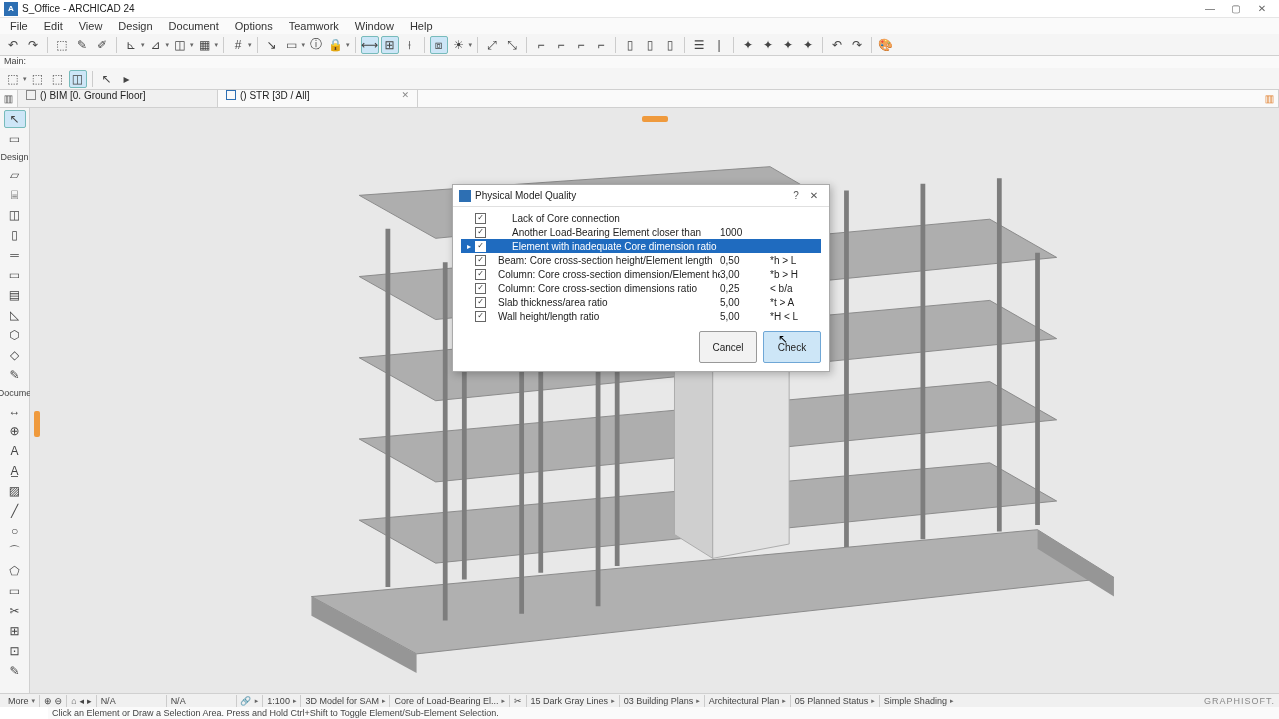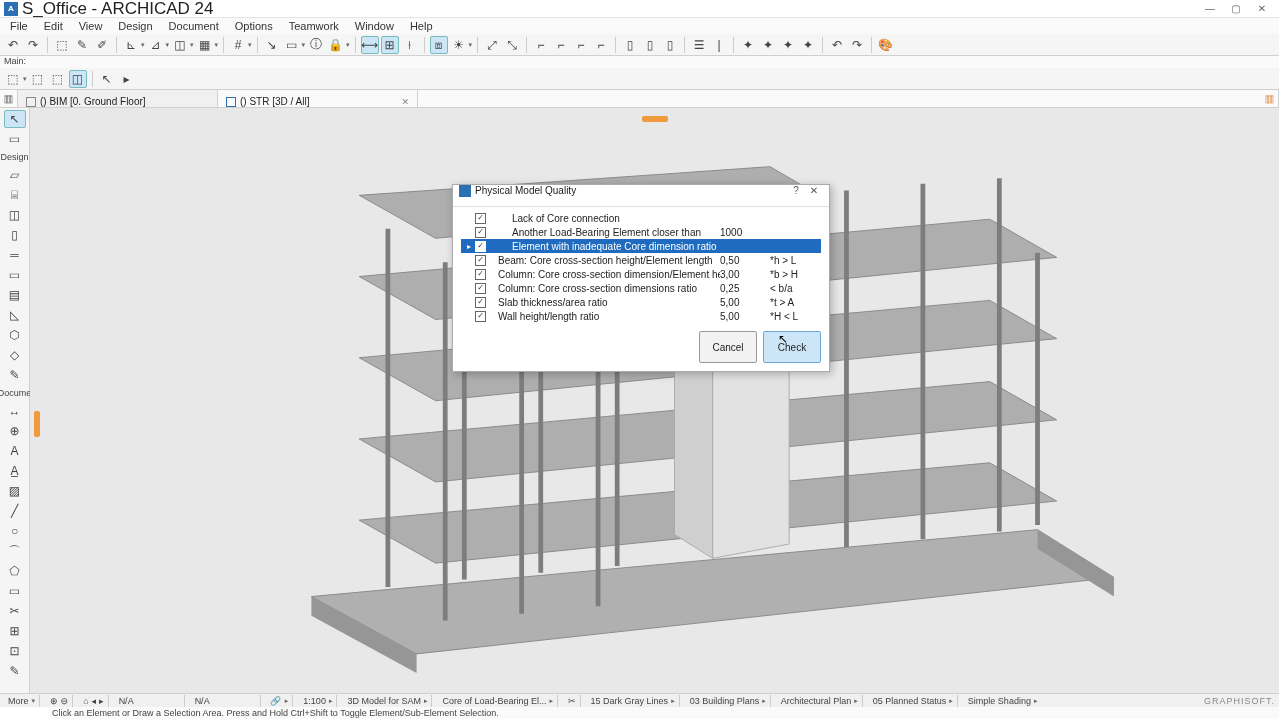--- a/index.html
+++ b/index.html
@@ -1,21 +1,21 @@
 <!DOCTYPE html>
 <html><head>
 <meta charset="utf-8">
 <style>
 * { margin: 0; padding: 0; box-sizing: border-box; font-family: "Segoe UI", Tahoma, sans-serif; }
 body { background: #fff; width: 1279px; height: 719px; overflow: hidden; position: relative; font-size: 11px; color: #222; }
 
 
 .titlebar { height: 18px; background: #fff; display: flex; align-items: center; padding: 0 4px; border-bottom: 1px solid #e6e6e6; }
 .titlebar .app-icon { width: 14px; height: 14px; background: #2d6fb3; margin-right: 4px; display: flex; align-items: center; justify-content: center; color: #fff; font-size: 8px; font-weight: bold; }
-.titlebar .title { flex: 0 0 auto; font-size: 17px; }
+.titlebar .title { flex: 0 0 auto; font-size: 10px; }
 .titlebar .spacer { flex: 1; }
 .titlebar .win-btn { width: 26px; height: 16px; display: flex; align-items: center; justify-content: center; font-size: 10px; color: #666; }
 
 
 .menubar { height: 16px; display: flex; align-items: center; padding: 0 2px; gap: 0; background: #fafafa; }
 .menubar .menu-item { padding: 1px 8px; font-size: 11px; color: #333; }
 
 
 .toolbar { height: 22px; background: #f5f5f5; border-bottom: 1px solid #d0d0d0; display: flex; align-items: center; padding: 0 4px; gap: 2px; }
 .tool-btn { width: 18px; height: 18px; display: flex; align-items: center; justify-content: center; border: 1px solid transparent; border-radius: 2px; font-size: 12px; color: #444; }
@@ -24,61 +24,61 @@
 .tool-dd { display: flex; align-items: center; }
 .tool-dd .chev { font-size: 7px; color: #666; margin-left: 1px; }
 
 
 .main-label { height: 12px; font-size: 9px; color: #444; padding-left: 4px; background: #fafafa; }
 .sub-toolbar { height: 22px; background: #f5f5f5; border-bottom: 1px solid #d0d0d0; display: flex; align-items: center; padding: 0 4px; gap: 2px; }
 
 
 .tabs-row { height: 18px; display: flex; align-items: stretch; border-bottom: 1px solid #d0d0d0; background: #fafafa; }
 .tab-btn { width: 18px; display: flex; align-items: center; justify-content: center; border-right: 1px solid #d0d0d0; font-size: 10px; color: #555; }
-.tab { display: flex; align-items: flex-end; padding: 0 8px; border-right: 1px solid #d0d0d0; font-size: 10px; gap: 4px; min-width: 200px; }
+.tab { display: flex; align-items: flex-start; padding: 0 8px; border-right: 1px solid #d0d0d0; font-size: 10px; gap: 4px; min-width: 200px; }
 .tab.inactive { background: #f0f0f0; }
 .tab .tab-icon { width: 10px; height: 10px; border: 1px solid #888; }
 .tab .close { margin-left: auto; font-size: 9px; color: #888; }
 .tabs-row .spacer { flex: 1; }
 
 
 .left-panel { position: absolute; left: 0; top: 108px; width: 30px; bottom: 26px; background: #f5f5f5; border-right: 1px solid #d0d0d0; display: flex; flex-direction: column; align-items: center; padding-top: 2px; gap: 2px; }
 .left-panel .lbl { font-size: 9px; color: #444; padding: 2px 0; }
 .lp-btn { width: 22px; height: 18px; display: flex; align-items: center; justify-content: center; border: 1px solid transparent; border-radius: 2px; font-size: 12px; color: #444; }
 .lp-btn.sel { background: #cde6f7; border-color: #7bb; }
 
 
 .viewport { position: absolute; left: 30px; right: 0; top: 108px; bottom: 26px; background: #e8e8e8; overflow: hidden; }
 .model-placeholder { position: absolute; left: 100px; top: 30px; right: 60px; bottom: 20px; }
 .handle-orange { position: absolute; left: 50%; top: 8px; width: 26px; height: 6px; background: #ef9a3d; border-radius: 2px; transform: translateX(-50%); }
 .handle-orange.side { left: auto; right: -8px; top: auto; bottom: 50%; width: 6px; height: 26px; transform: translateY(50%); }
 
 
 .dialog { position: absolute; left: 452px; top: 184px; width: 378px; background: #fff; border: 1px solid #aaa; box-shadow: 2px 2px 8px rgba(0,0,0,.25); }
-.dlg-title { height: 22px; background: #fff; display: flex; align-items: flex-start; padding: 0 6px; border-bottom: 1px solid #e0e0e0; }
+.dlg-title { height: 22px; background: #fff; display: flex; align-items: center; padding: 0 6px; border-bottom: 1px solid #e0e0e0; }
 .dlg-title .icon { width: 12px; height: 12px; background: #2d6fb3; margin-right: 4px; }
 .dlg-title .t { font-size: 10px; flex: 1; }
 .dlg-title .b { width: 18px; text-align: center; font-size: 10px; color: #555; }
 .dlg-body { padding: 4px 8px 2px 8px; }
 .dlg-row { display: flex; align-items: center; height: 14px; font-size: 10px; padding: 0 2px; }
 .dlg-row.sel { background: #1f6bbf; color: #fff; }
 .dlg-row .chk { width: 11px; height: 11px; border: 1px solid #666; margin-right: 4px; background: #fff; display: flex; align-items: center; justify-content: center; font-size: 8px; color: #333; line-height: 1; }
 .dlg-row.sel .chk { border-color: #fff; }
 .dlg-row .name { flex: 0 0 230px; white-space: nowrap; overflow: hidden; padding-left: 22px; }
 .dlg-row.indent .name { padding-left: 8px; }
 .dlg-row .val { width: 40px; text-align: left; }
 .dlg-row .unit { width: 40px; padding-left: 10px; }
 .dlg-row .arrow { width: 12px; text-align: center; font-size: 8px; color: #666; }
 .dlg-row.sel .arrow { color: #fff; }
 .dlg-footer { display: flex; justify-content: flex-end; gap: 6px; padding: 6px 8px 8px; }
 .dlg-btn { height: 32px; width: 58px; border: 1px solid #999; background: #f2f2f2; font-size: 10px; display: flex; align-items: center; justify-content: center; border-radius: 2px; }
 .dlg-btn.primary { background: #cde6f7; border-color: #6fa7d6; }
 
 
-.bottom-bar { position: absolute; left: 0; right: 0; bottom: 12px; height: 14px; background: #f0f0f0; border-top: 1px solid #d0d0d0; display: flex; align-items: center; font-size: 9px; color: #444; padding: 0 4px; gap: 6px; }
+.bottom-bar { position: absolute; left: 0; right: 0; bottom: 12px; height: 14px; background: #f0f0f0; border-top: 1px solid #d0d0d0; display: flex; align-items: center; font-size: 9px; color: #444; padding: 0 4px; }
 .bottom-bar .seg { display: flex; align-items: center; gap: 3px; padding: 0 4px; border-right: 1px solid #ccc; height: 12px; }
 .bottom-bar .chev { font-size: 7px; color: #666; }
 .bottom-bar .g-logo { margin-left: auto; font-size: 9px; letter-spacing: 1px; color: #888; }
 .status-bar { position: absolute; left: 0; right: 0; bottom: 0; height: 12px; background: #fafafa; font-size: 9px; color: #444; padding: 0 4px; display: flex; align-items: center; margin-left: 48px; }
 
 .cursor { position: absolute; left: 778px; top: 332px; font-size: 12px; color: #000; pointer-events: none; }
 svg.model { width:100%; height:100%; }
 </style>
 </head>
 <body>

